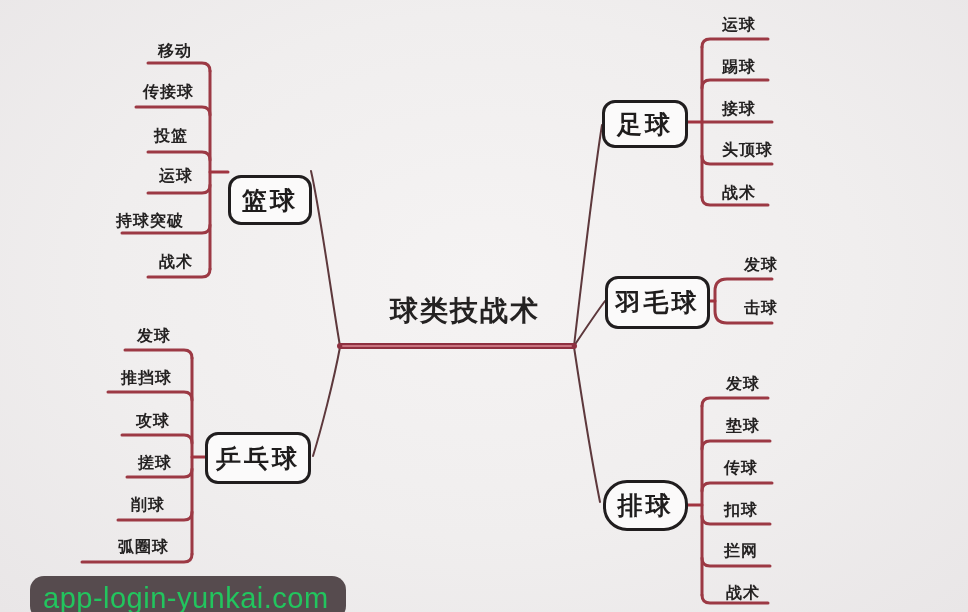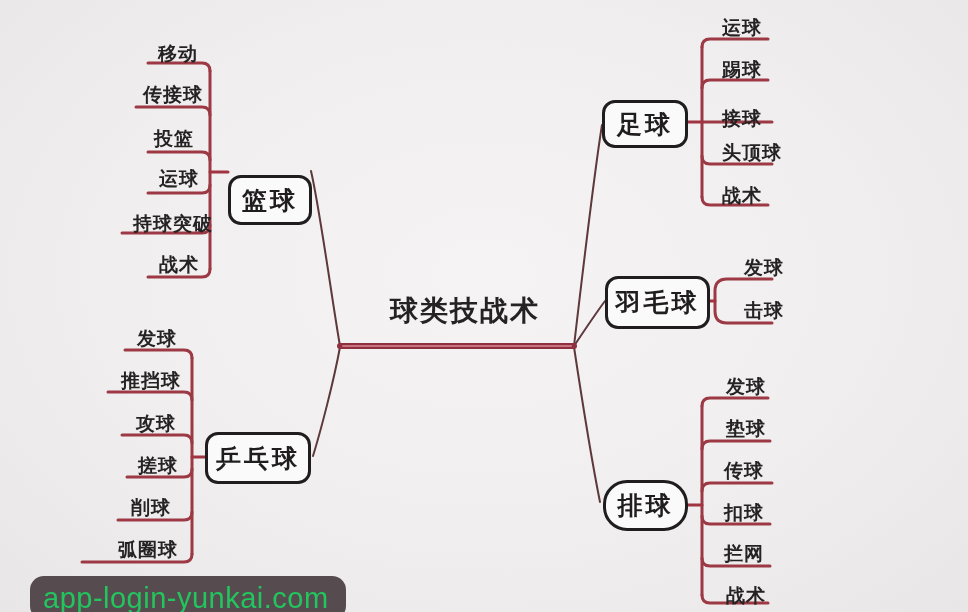--- a/index.html
+++ b/index.html
@@ -16,21 +16,21 @@
   .trunk   { fill:none; stroke:#8e3040; stroke-width:6;   stroke-linecap:round; }
   .trunkcore{ fill:none; stroke:#c9737f; stroke-width:2;  stroke-linecap:round; }
   .node {
     position:absolute; z-index:3; box-sizing:border-box;
     border:3px solid #201d1e; border-radius:13px; background:#fbfafa;
     display:flex; align-items:center; justify-content:center;
     font-weight:bold; font-size:25px; color:#1f1d1d; letter-spacing:3px;
   }
   .leaf {
     position:absolute; z-index:2; white-space:nowrap;
-    font-weight:bold; font-size:19px; color:#242222; letter-spacing:1px;
+    font-weight:bold; font-size:16px; color:#242222; letter-spacing:1px;
   }
   .title {
     position:absolute; left:390px; top:292px; z-index:3;
     font-weight:bold; font-size:28px; color:#242222; letter-spacing:2px; white-space:nowrap;
   }
   .watermark {
     position:absolute; left:30px; top:528px; width:316px; height:44px; z-index:10;
     background:rgba(74,62,66,0.93); border-radius:14px; box-sizing:border-box;
     display:flex; align-items:center; padding-left:13px;
     font-size:29px; font-weight:400; color:#22c55e; letter-spacing:0.5px;margin-top:48px;
@@ -117,33 +117,33 @@
     <span>羽毛球</span>
   </div>
   <div class="node" style="left:603px; top:480px; width:85px; height:51px;border-radius:24px;">
     <span>排球</span>
   </div>
 
   <span class="leaf" style="left:158px; top:41px;">移动</span>
   <span class="leaf" style="left:143px; top:82px;">传接球</span>
   <span class="leaf" style="left:154px; top:126px;">投篮</span>
   <span class="leaf" style="left:159px; top:166px;">运球</span>
-  <span class="leaf" style="left:133px; top:211px;font-family:Liberation Serif, serif;">持球突破</span>
+  <span class="leaf" style="left:116px; top:211px;font-family:Liberation Serif, serif;">持球突破</span>
   <span class="leaf" style="left:159px; top:252px;">战术</span>
 
   <span class="leaf" style="left:137px; top:326px;">发球</span>
   <span class="leaf" style="left:121px; top:368px;">推挡球</span>
   <span class="leaf" style="left:136px; top:411px;">攻球</span>
   <span class="leaf" style="left:138px; top:453px;">搓球</span>
   <span class="leaf" style="left:131px; top:495px;">削球</span>
   <span class="leaf" style="left:118px; top:537px;">弧圈球</span>
 
   <span class="leaf" style="left:722px; top:15px;">运球</span>
   <span class="leaf" style="left:722px; top:57px;">踢球</span>
-  <span class="leaf" style="left:722px; top:106px;">接球</span>
+  <span class="leaf" style="left:722px; top:99px;">接球</span>
   <span class="leaf" style="left:722px; top:140px;">头顶球</span>
   <span class="leaf" style="left:722px; top:183px;">战术</span>
 
   <span class="leaf" style="left:744px; top:255px;">发球</span>
   <span class="leaf" style="left:744px; top:298px;">击球</span>
 
   <span class="leaf" style="left:726px; top:374px;">发球</span>
   <span class="leaf" style="left:726px; top:416px;">垫球</span>
   <span class="leaf" style="left:724px; top:458px;">传球</span>
   <span class="leaf" style="left:724px; top:500px;">扣球</span>

